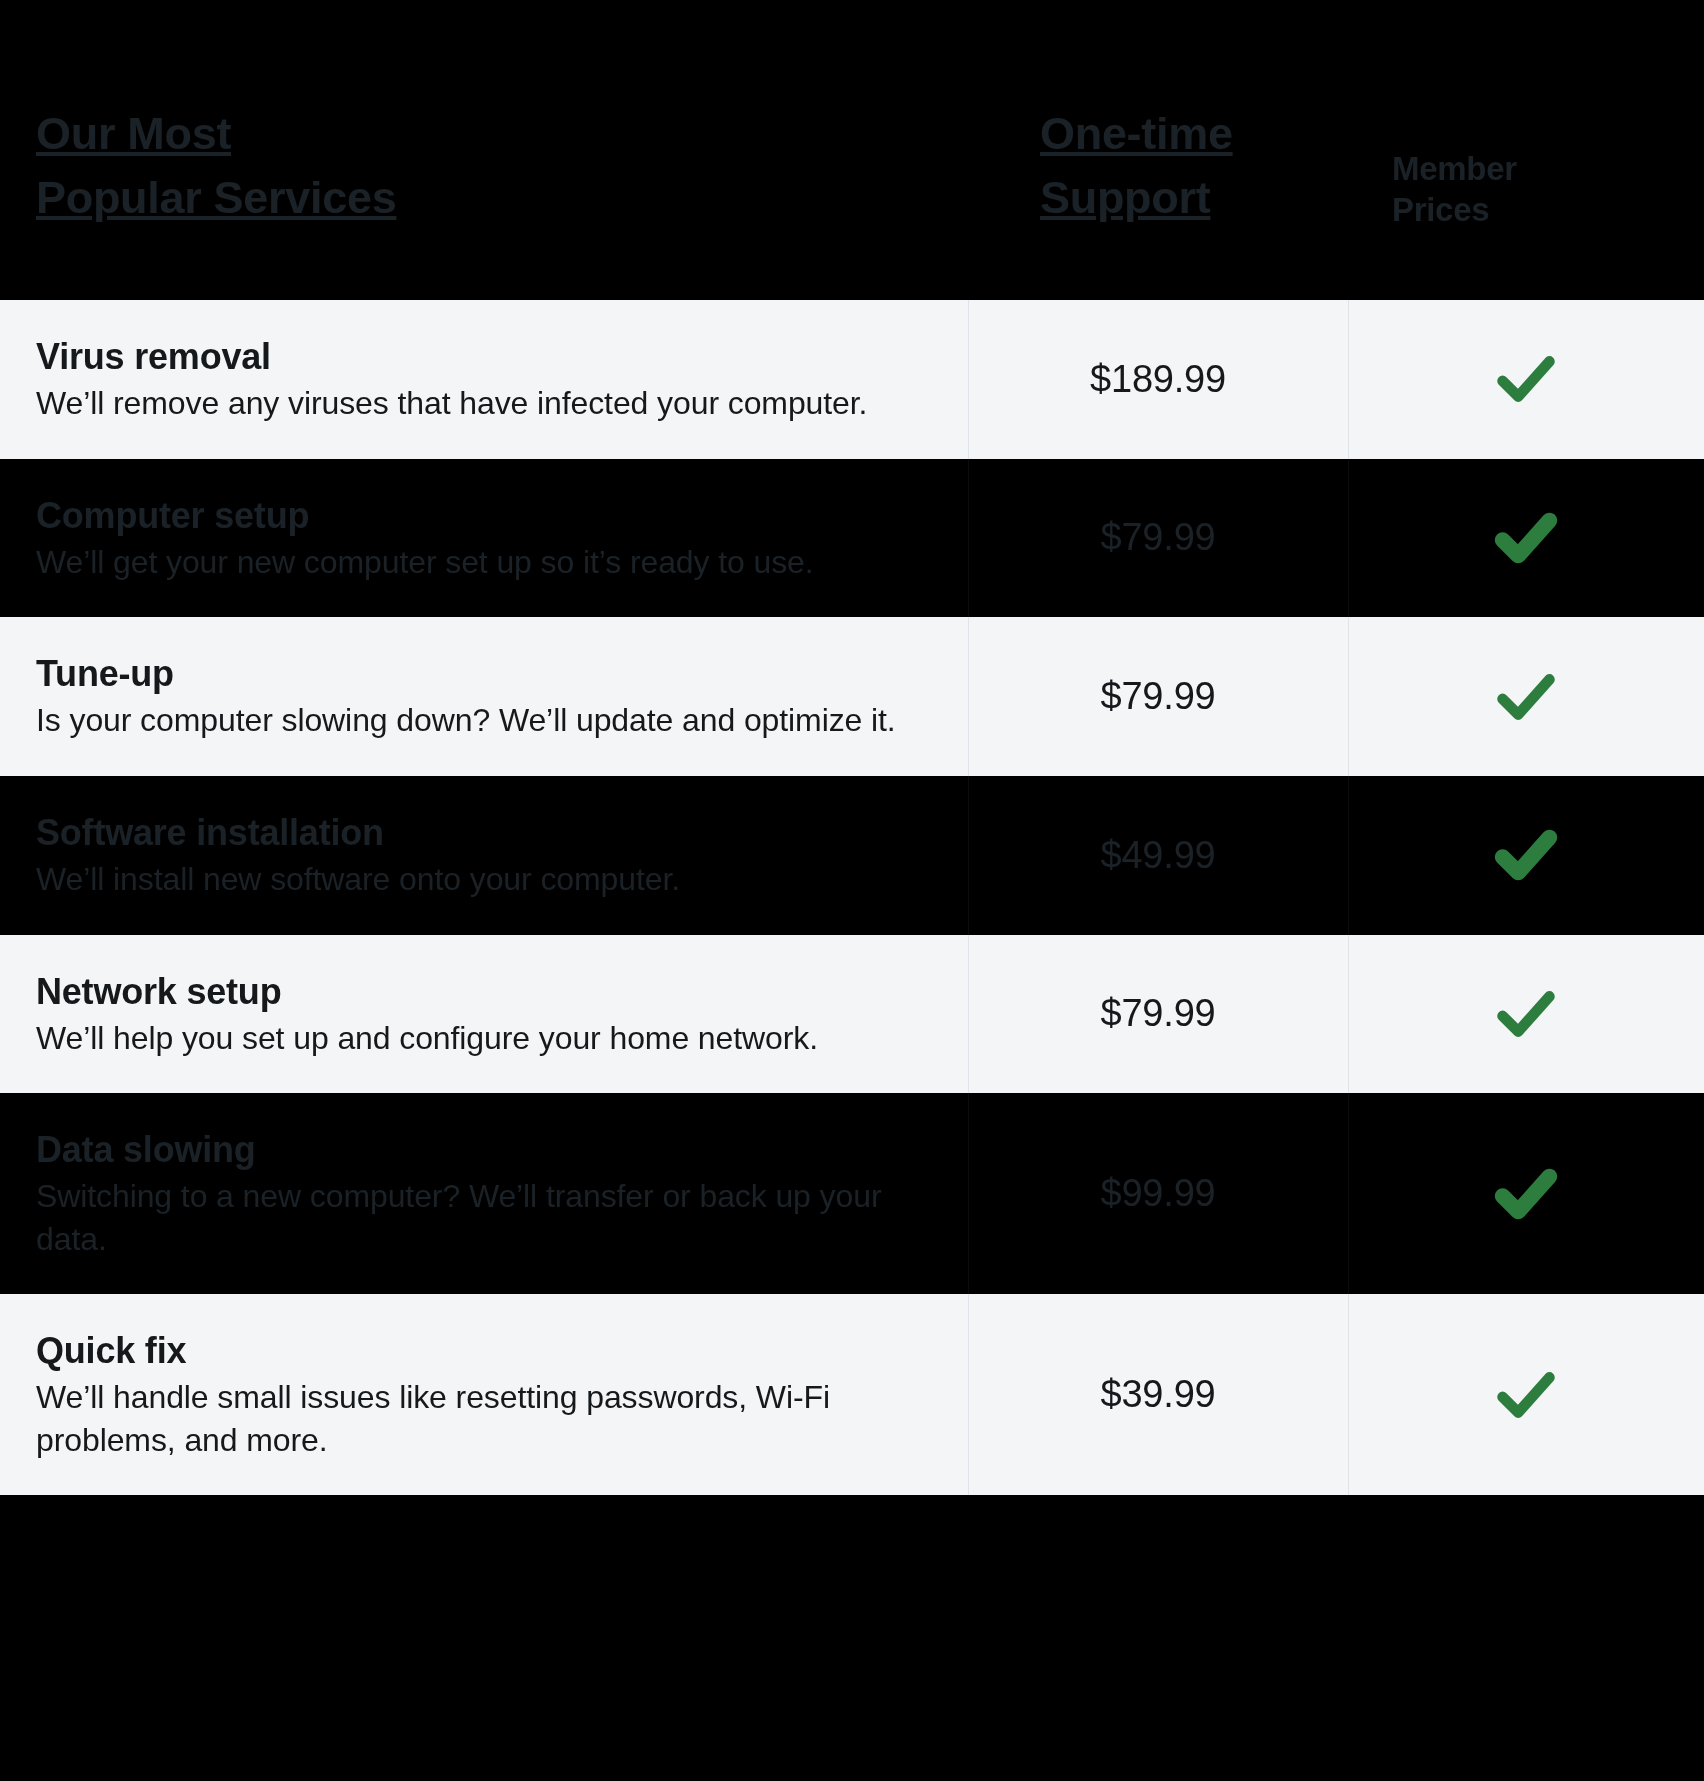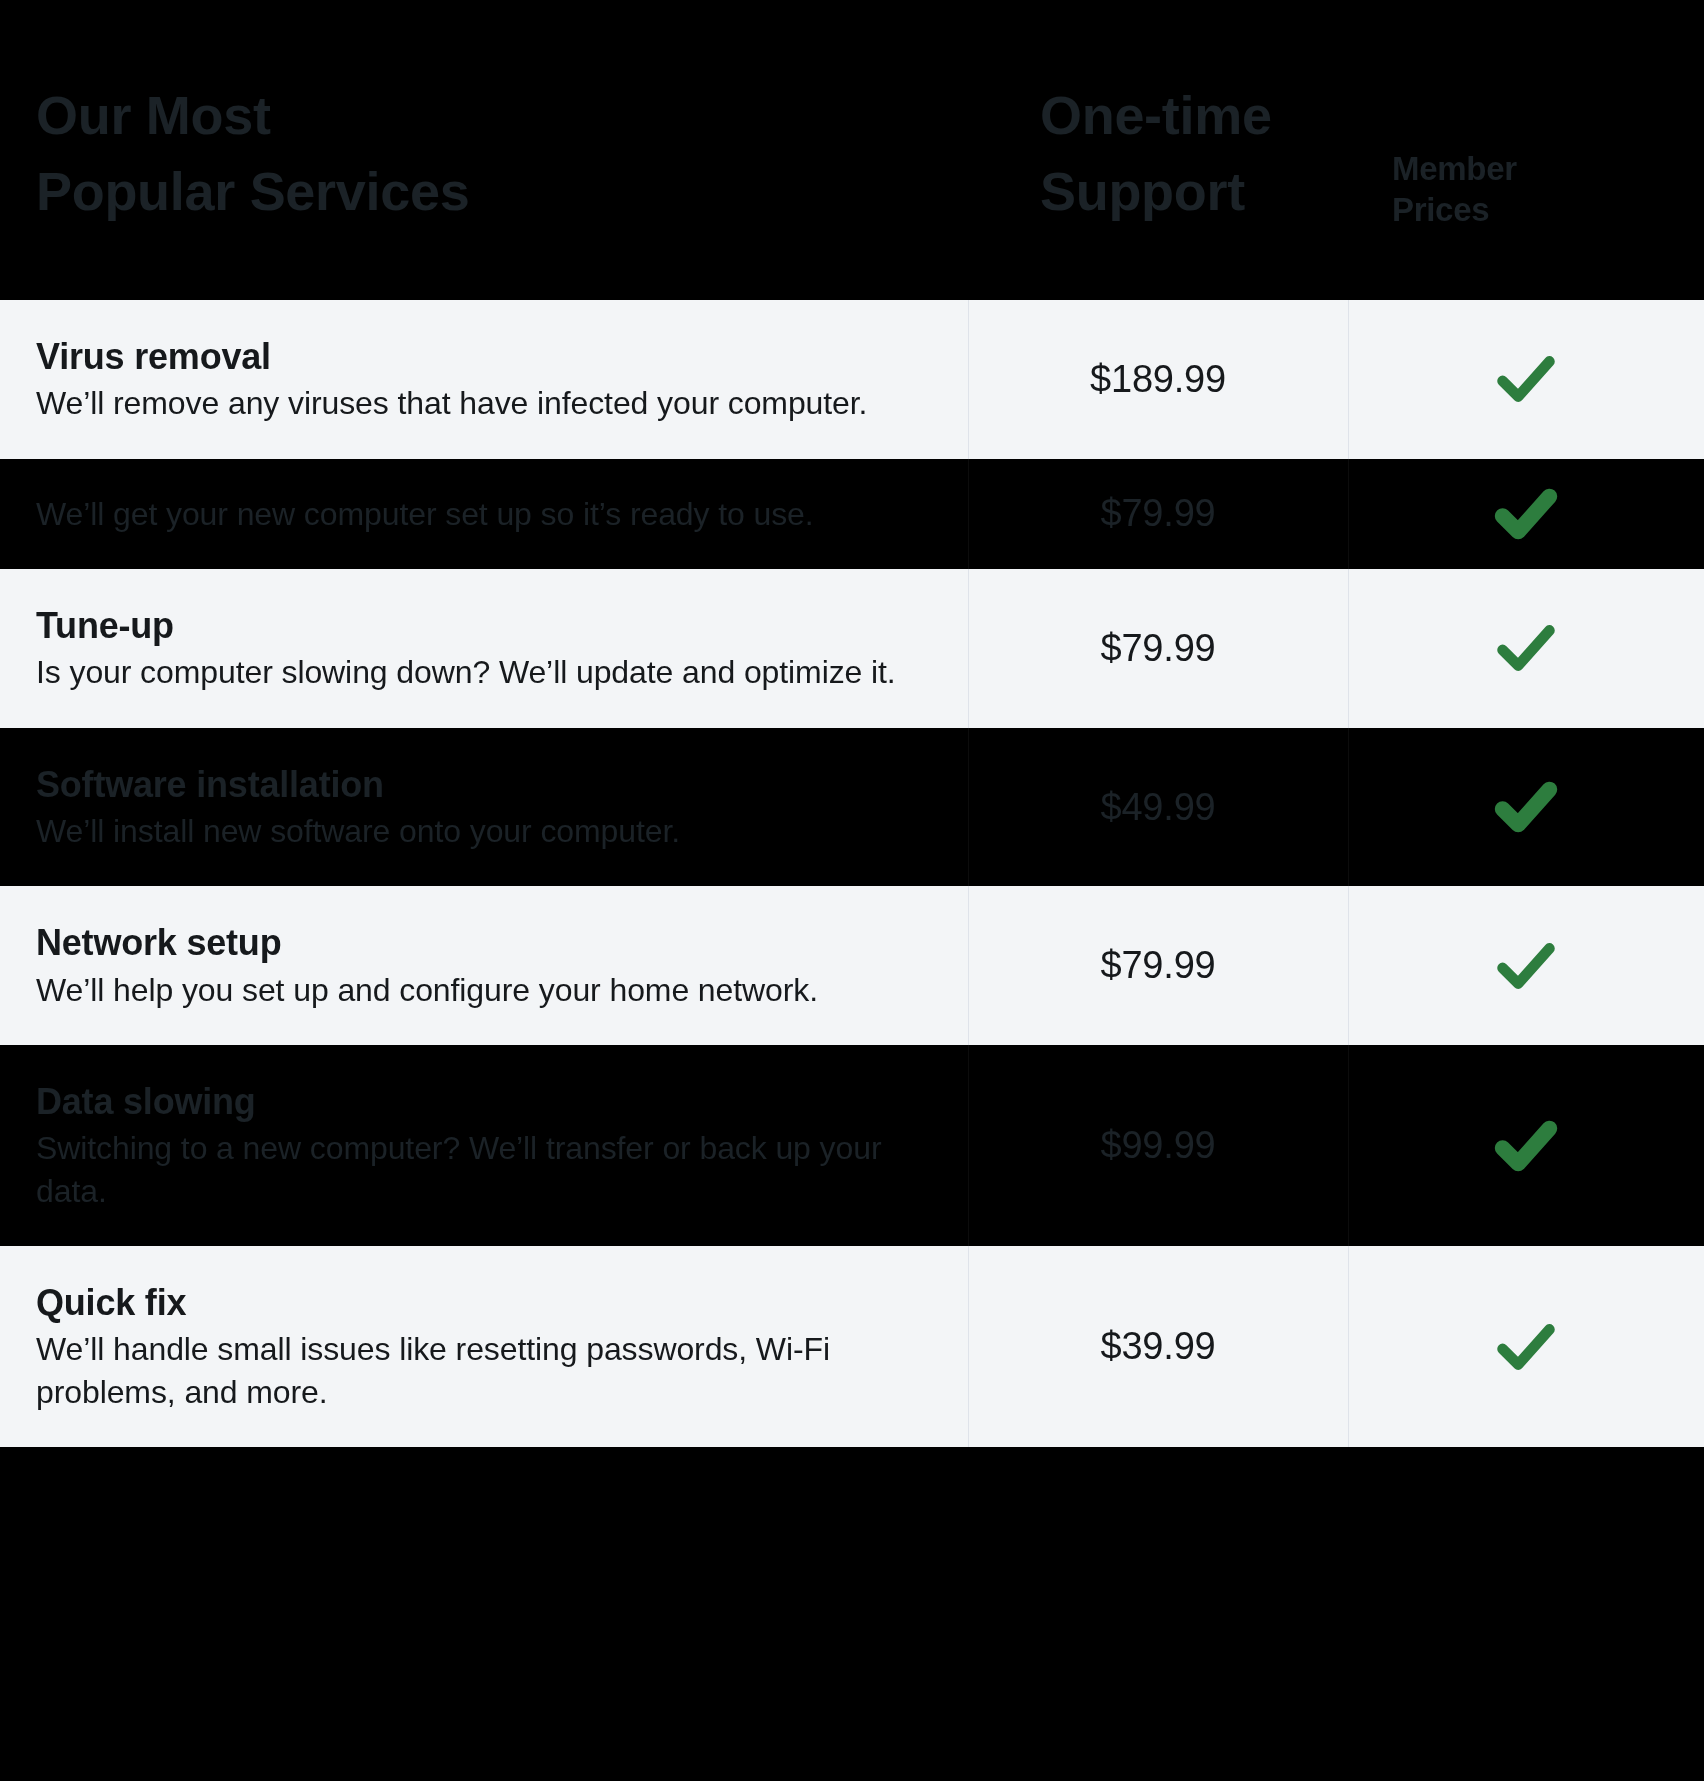--- a/index.html
+++ b/index.html
@@ -47,25 +47,26 @@
   .th-onetime {
     width: 380px;
     padding-left: 72px;
   }
   .th-member {
     width: 356px;
     padding-left: 44px;
   }
 
   .th-title {
-    font-size: 54px;
+    font-size: 45px;
     font-weight: bold;
     line-height: 1.42;
     letter-spacing: -0.3px;
     white-space: pre-line;
+    text-decoration: underline;
   }
 
   .th-member-title {
     font-size: 33px;
     font-weight: bold;
     line-height: 1.25;
     letter-spacing: -0.3px;
     white-space: pre-line;
   }
 
@@ -202,20 +203,21 @@
     </div>
     <div class="cell cell-check">
       <svg class="check-icon" viewBox="0 0 40 40">
         <path d="M8 21 L16 29 L32 11"></path>
       </svg>
     </div>
   </div>
 
   <div class="row dark">
     <div class="cell cell-service">
+      <div class="svc-name">Computer setup</div>
       <div class="svc-desc">We’ll get your new computer set up so it’s ready to use.</div>
     </div>
     <div class="cell cell-price">
       <div class="price">$79.99</div>
     </div>
     <div class="cell cell-check">
       <svg class="check-icon" viewBox="0 0 40 40">
         <path d="M8 21 L16 29 L32 11"></path>
       </svg>
     </div>

